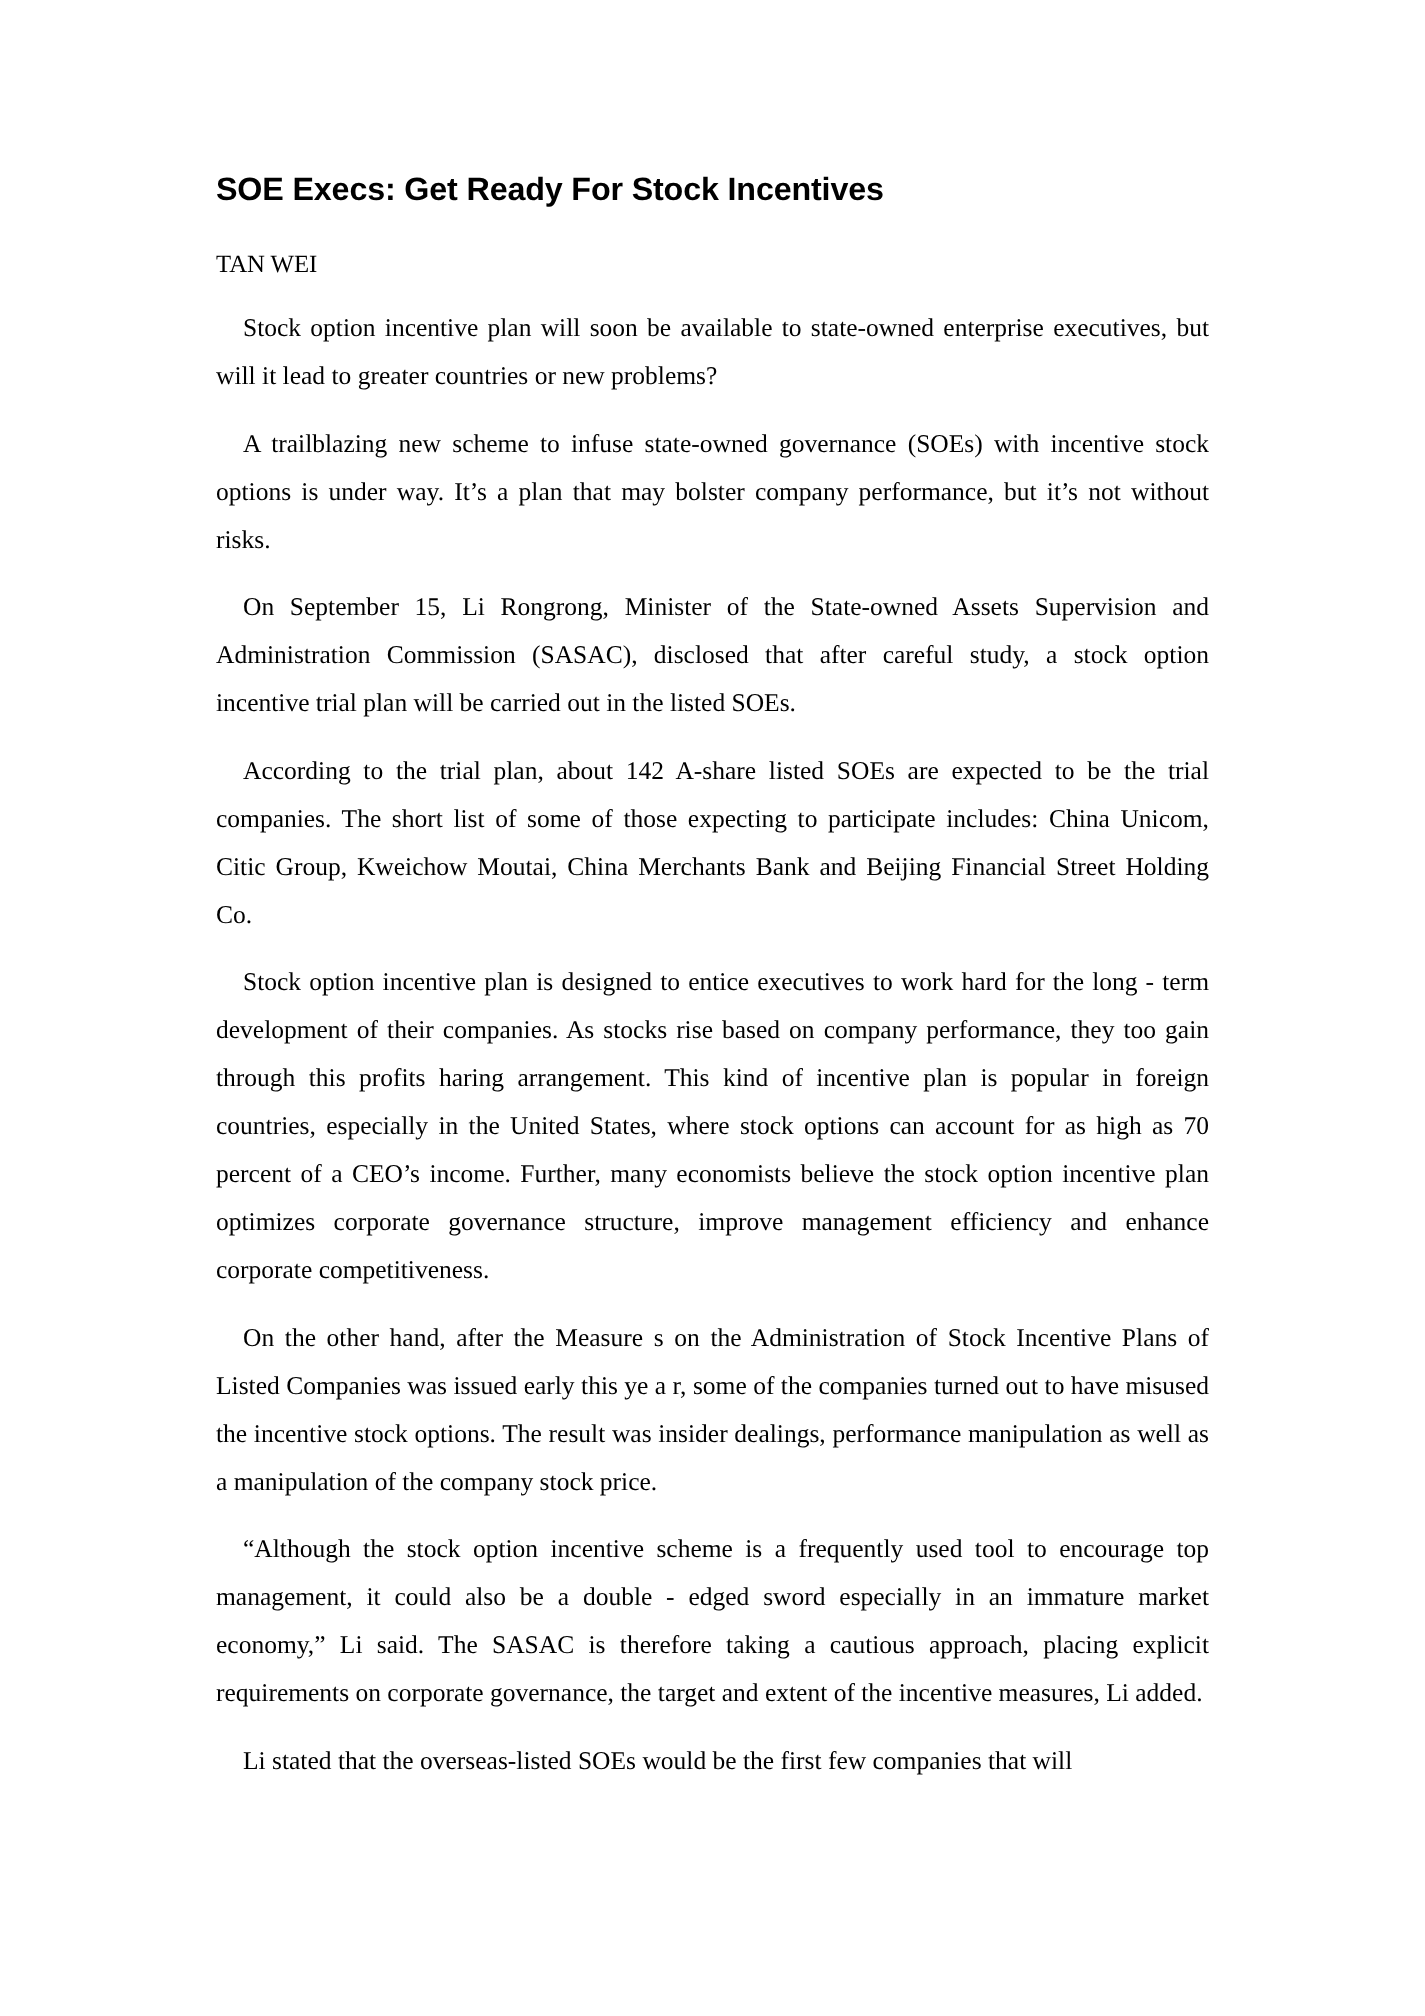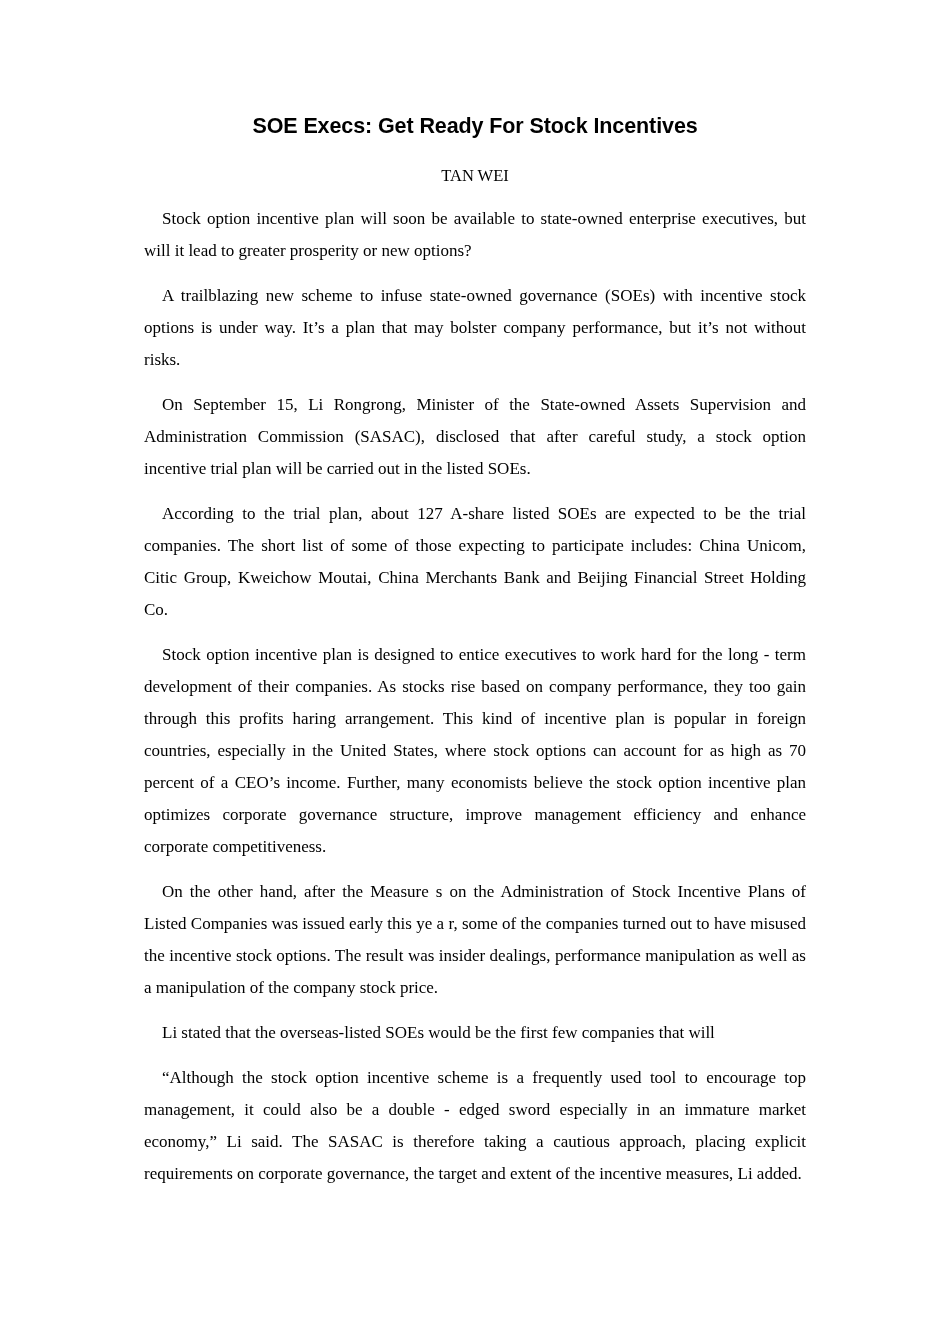--- a/index.html
+++ b/index.html
@@ -3,39 +3,39 @@
   <meta charset="utf-8">
   <style>
     html, body { margin: 0; padding: 0; background: #ffffff; }
     body { width: 950px; height: 1344px; position: relative; overflow: hidden; }
     .page {
       position: absolute; left: 144px; top: 110px; width: 662px;
       color: #000; font-family: "Liberation Serif", serif;
     }
     .title {
       font-family: "Liberation Sans", sans-serif; font-weight: bold;
-      font-size: 21.5px; text-align: center; margin: 0; height: 32px; line-height: 32px;
+      font-size: 21.5px; text-align: left; margin: 0; height: 32px; line-height: 32px;
       letter-spacing: -0.1px;
     }
     .author {
-      font-size: 16.5px; text-align: center; margin-top: 23px; line-height: 22px; height: 22px;
+      font-size: 16.5px; text-align: left; margin-top: 23px; line-height: 22px; height: 22px;
     }
     .para {
       font-size: 17px; line-height: 32px; text-align: justify; text-indent: 18px;
       margin: 0 0 13px 0;
     }
     .first { margin-top: 16px; }
   </style>
 </head>
 <body>
 
 <div class="page">
   <h1 class="title">SOE Execs: Get Ready For Stock Incentives</h1>
   <div class="author">TAN WEI</div>
-  <p class="para first">Stock option incentive plan will soon be available to state-owned enterprise executives, but will it lead to greater prosperity or new options?</p>
+  <p class="para first">Stock option incentive plan will soon be available to state-owned enterprise executives, but will it lead to greater countries or new problems?</p>
   <p class="para">A trailblazing new scheme to infuse state-owned governance (SOEs) with incentive stock options is under way. It’s a plan that may bolster company performance, but it’s not without risks.</p>
   <p class="para">On September 15, Li Rongrong, Minister of the State-owned Assets Supervision and Administration Commission (SASAC), disclosed that after careful study, a stock option incentive trial plan will be carried out in the listed SOEs.</p>
-  <p class="para">According to the trial plan, about 127 A-share listed SOEs are expected to be the trial companies. The short list of some of those expecting to participate includes: China Unicom, Citic Group, Kweichow Moutai, China Merchants Bank and Beijing Financial Street Holding Co.</p>
+  <p class="para">According to the trial plan, about 142 A-share listed SOEs are expected to be the trial companies. The short list of some of those expecting to participate includes: China Unicom, Citic Group, Kweichow Moutai, China Merchants Bank and Beijing Financial Street Holding Co.</p>
   <p class="para">Stock option incentive plan is designed to entice executives to work hard for the long - term development of their companies. As stocks rise based on company performance, they too gain through this profits haring arrangement. This kind of incentive plan is popular in foreign countries, especially in the United States, where stock options can account for as high as 70 percent of a CEO’s income. Further, many economists believe the stock option incentive plan optimizes corporate governance structure, improve management efficiency and enhance corporate competitiveness.</p>
   <p class="para">On the other hand, after the Measure s on the Administration of Stock Incentive Plans of Listed Companies was issued early this ye a r, some of the companies turned out to have misused the incentive stock options. The result was insider dealings, performance manipulation as well as a manipulation of the company stock price.</p>
+  <p class="para">“Although the stock option incentive scheme is a frequently used tool to encourage top management, it could also be a double - edged sword especially in an immature market economy,” Li said. The SASAC is therefore taking a cautious approach, placing explicit requirements on corporate governance, the target and extent of the incentive measures, Li added.</p>
   <p class="para">Li stated that the overseas-listed SOEs would be the first few companies that will</p>
-  <p class="para">“Although the stock option incentive scheme is a frequently used tool to encourage top management, it could also be a double - edged sword especially in an immature market economy,” Li said. The SASAC is therefore taking a cautious approach, placing explicit requirements on corporate governance, the target and extent of the incentive measures, Li added.</p>
 </div>
 
 </body></html>

